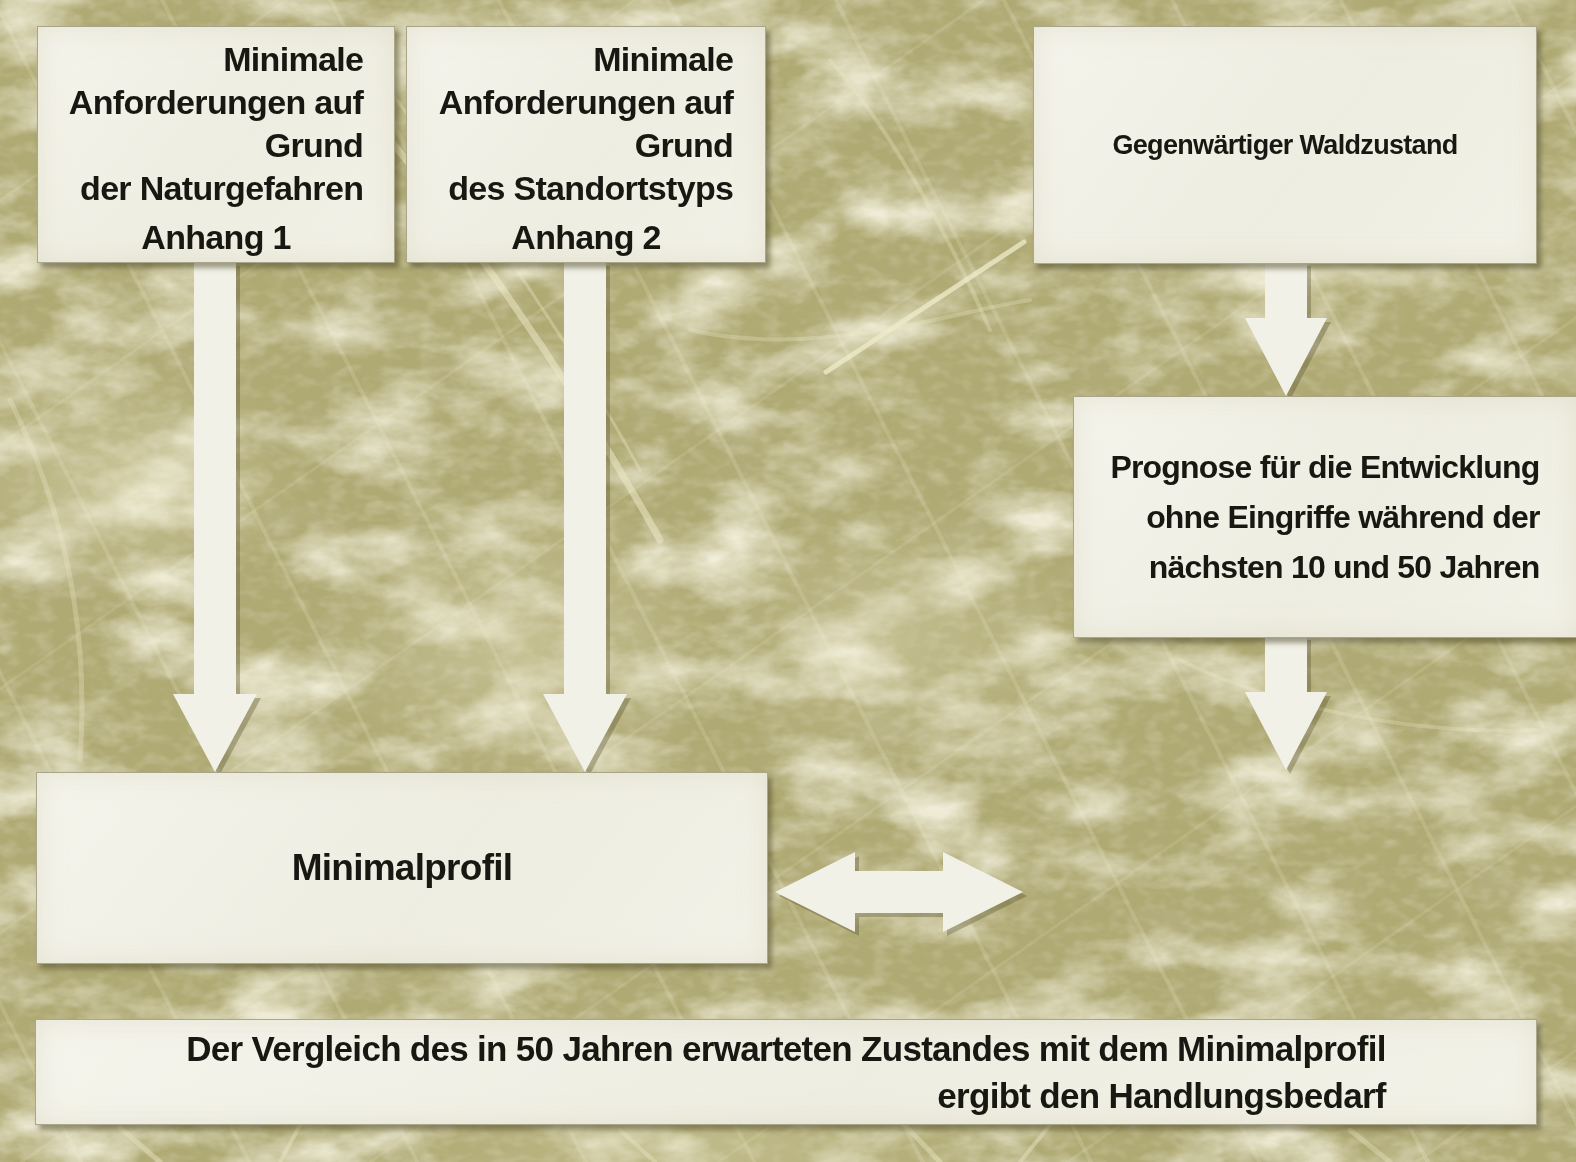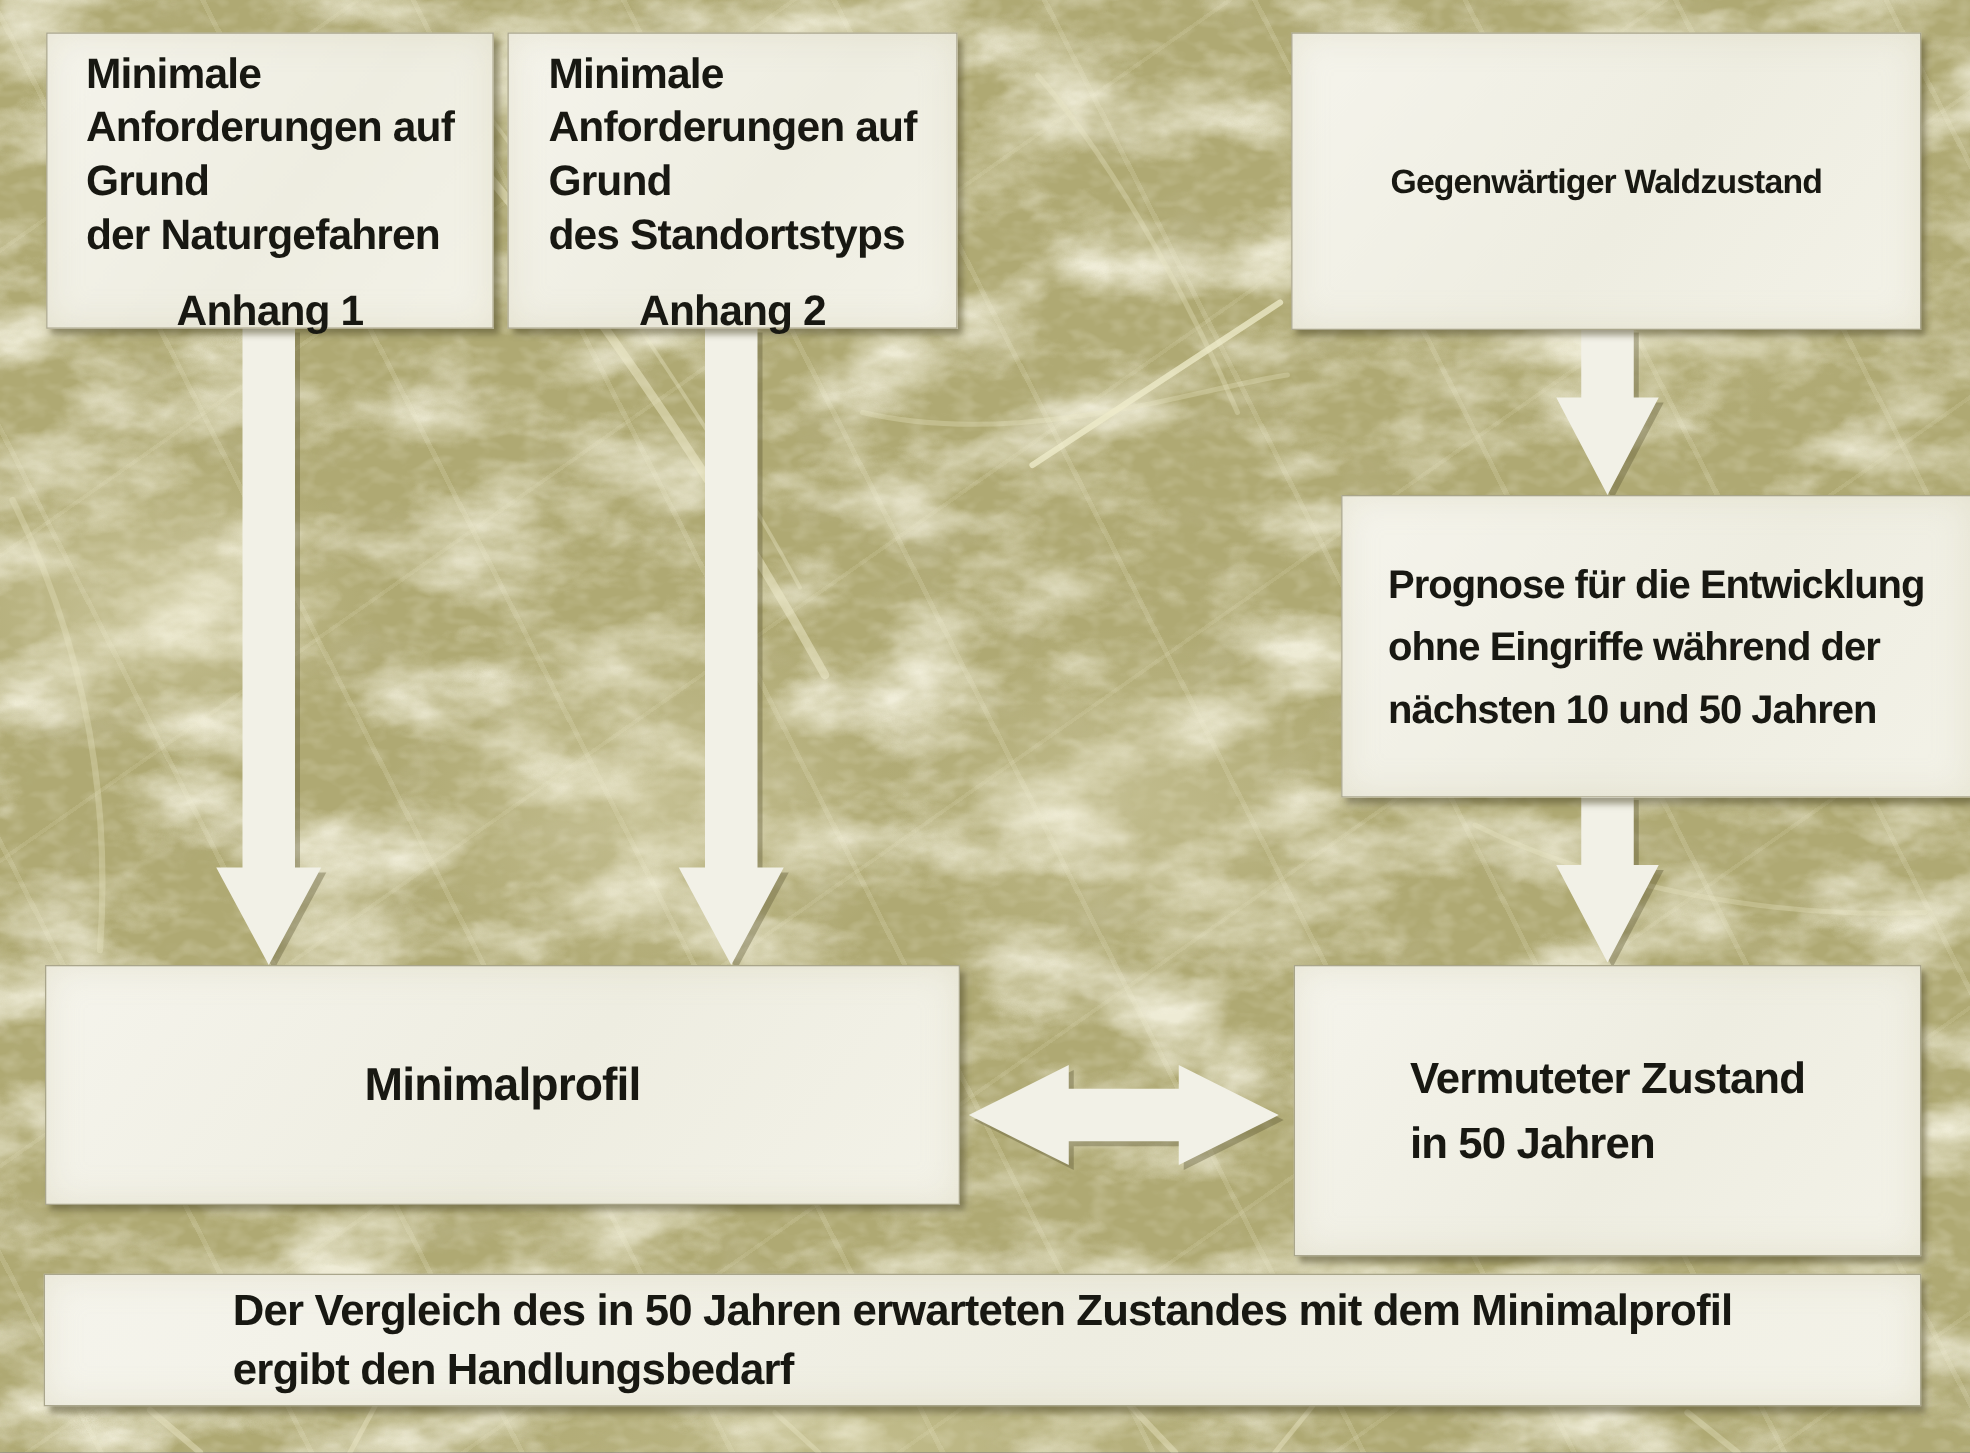--- a/index.html
+++ b/index.html
@@ -25,27 +25,27 @@
       repeating-linear-gradient(-35deg, rgba(240,236,205,0) 0 90px, rgba(240,236,205,.13) 90px 93px, rgba(240,236,205,0) 93px 200px);
   }
   .arrow-svg{position:absolute;inset:0;z-index:3;pointer-events:none;display:block;}
   .box{
     position:absolute;z-index:4;
     background:linear-gradient(128deg,#f5f4ec 0%,#eeede1 55%,#f3f2e8 100%);
     border:1px solid rgba(110,104,64,.55);
     box-shadow:4px 5px 5px rgba(75,70,38,.50), inset 0 0 28px rgba(205,200,165,.35);
     box-sizing:border-box;
     display:flex;flex-direction:column;align-items:center;
-    text-align:left;
+    text-align:right;
     letter-spacing:-0.02em;
   }
   .box .txt{white-space:pre-line;}
   .b-naturgefahren{left:37px;top:26px;width:358px;height:237px;padding-top:11px;font-size:34px;line-height:43px;}
   .b-standortstyp {left:406px;top:26px;width:360px;height:237px;padding-top:11px;font-size:34px;line-height:43px;}
-  .annex{margin-top:18px;}
+  .annex{margin-top:6px;}
   .b-waldzustand {left:1033px;top:26px;width:504px;height:238px;justify-content:center;font-size:27px;line-height:46px;letter-spacing:-0.025em;}
   .b-prognose    {left:1033px;top:396px;width:504px;height:242px;justify-content:center;font-size:32px;line-height:50px;letter-spacing:-0.025em;margin-left:40px;}
   .b-minimalprofil{left:36px;top:772px;width:732px;height:192px;justify-content:center;font-size:37px;line-height:48px;}
   .b-vermuteter  {left:1035px;top:772px;width:502px;height:233px;justify-content:center;font-size:35px;line-height:52px;}
   .b-vergleich   {left:35px;top:1019px;width:1502px;height:106px;justify-content:center;font-size:35px;line-height:47px;}
 </style>
 </head>
 <body>
 
 <div class="stage">
@@ -131,23 +131,19 @@
   <div class="box b-prognose">
     <div class="txt">Prognose für die Entwicklung
 ohne Eingriffe während der
 nächsten 10 und 50 Jahren</div>
   </div>
 
   <div class="box b-minimalprofil">
     <div class="txt">Minimalprofil</div>
   </div>
 
-  <div class="box b-vermuteter">
-    <div class="txt">Vermuteter Zustand
-in 50 Jahren</div>
-  </div>
 
   <div class="box b-vergleich">
     <div class="txt">Der Vergleich des in 50 Jahren erwarteten Zustandes mit dem Minimalprofil
 ergibt den Handlungsbedarf</div>
   </div>
 
 </div>
 
 </body></html>

